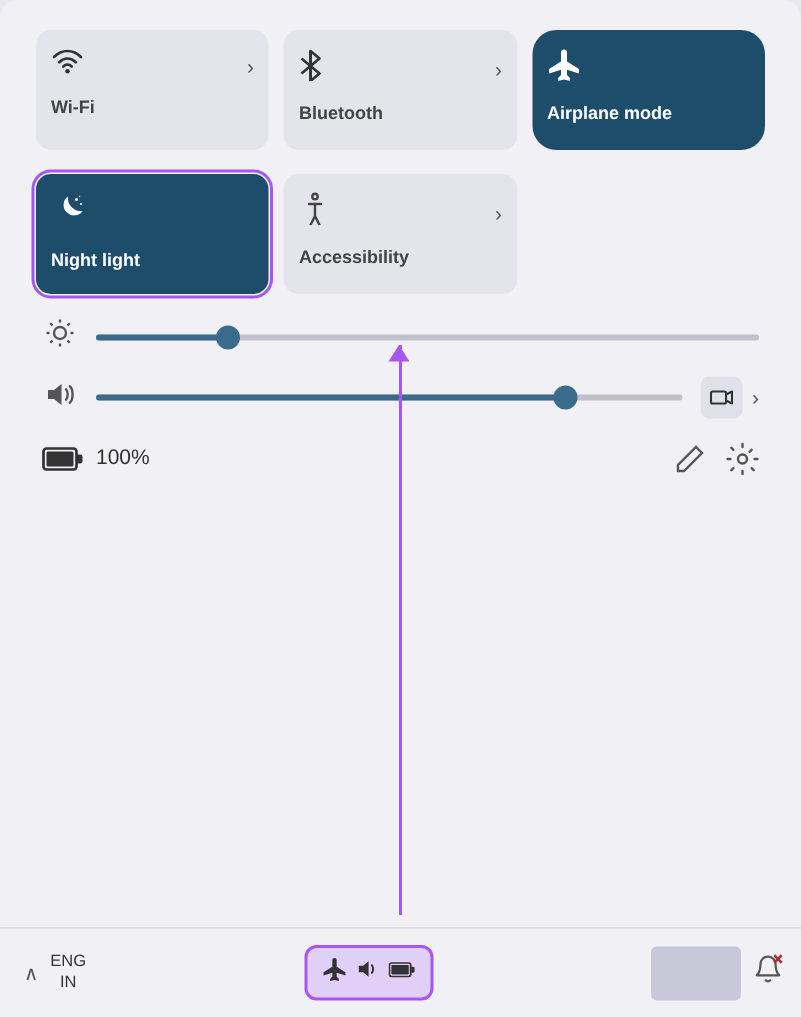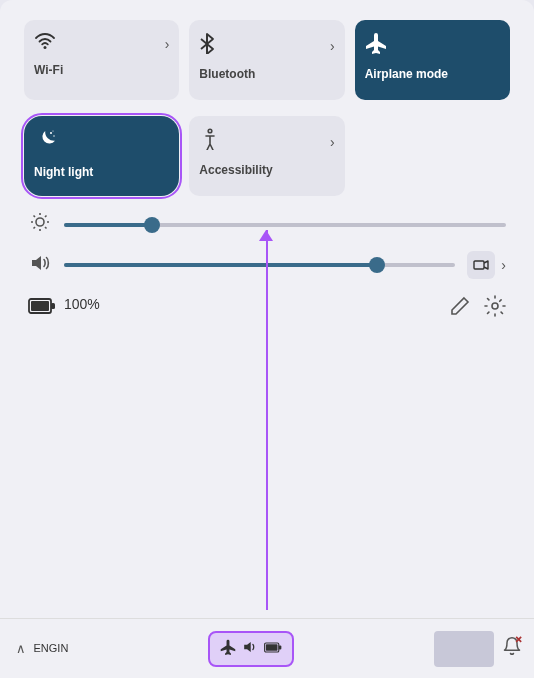--- a/index.html
+++ b/index.html
@@ -40,20 +40,21 @@
       display: flex;
       flex-direction: column;
       align-items: flex-start;
       min-height: 80px;
       cursor: pointer;
       position: relative;
     }
 
     .tile.active {
       background: #1e4d6b;
+      border-radius: 16px;
     }
 
     .tile.night-light-active {
       background: #1e4d6b;
       outline: 2px solid #a855f7;
       outline-offset: 1px;
     }
 
     .tile-icon-row {
       display: flex;
@@ -238,21 +239,21 @@
     }
 
     .taskbar-chevron {
       font-size: 13px;
       color: #555;
       cursor: pointer;
     }
 
     .taskbar-lang {
       display: flex;
-      flex-direction: row;
+      flex-direction: column;
       align-items: center;
       font-size: 11px;
       color: #333;
       line-height: 1.2;
       cursor: pointer;
     }
 
     .taskbar-quick-group {
       display: flex;
       align-items: center;
@@ -341,21 +342,21 @@
         </span>
       </div>
       <span class="tile-label">Airplane mode</span>
     </div>
 
   </div>
 
   <div class="tiles-row2">
 
 
-    <div class="tile night-light-active" style="position:relative;border-radius:18px;">
+    <div class="tile night-light-active" style="position:relative;">
       <div class="tile-icon-row">
         <span class="tile-icon">
           <svg width="24" height="24" viewBox="0 0 24 24" fill="white">
             <path d="M21 12.8A9 9 0 0 1 11.2 3a7 7 0 1 0 9.8 9.8z"></path>
             <circle cx="17" cy="5" r="1" fill="white"></circle>
             <circle cx="20" cy="8" r="0.7" fill="white"></circle>
             <circle cx="19" cy="3" r="0.5" fill="white"></circle>
           </svg>
         </span>
       </div>

